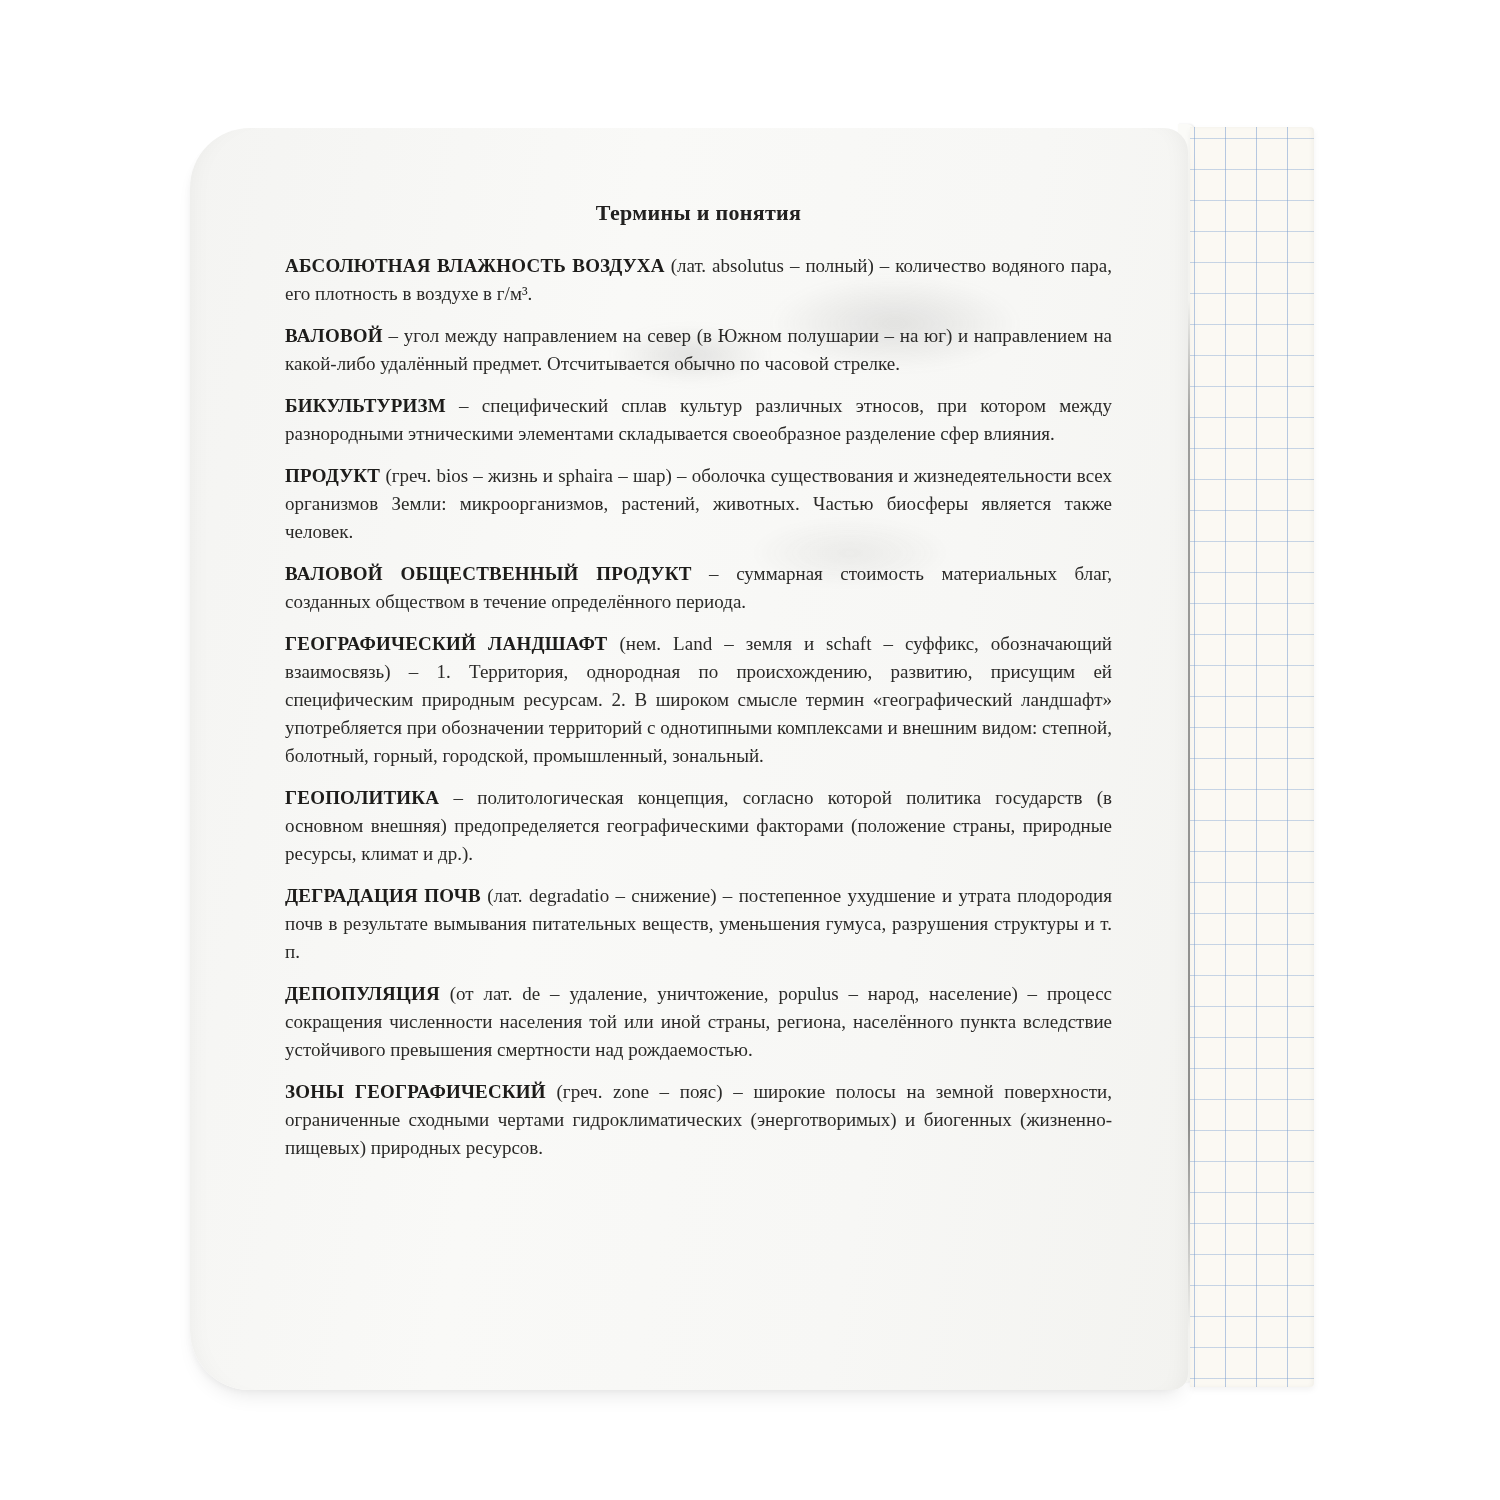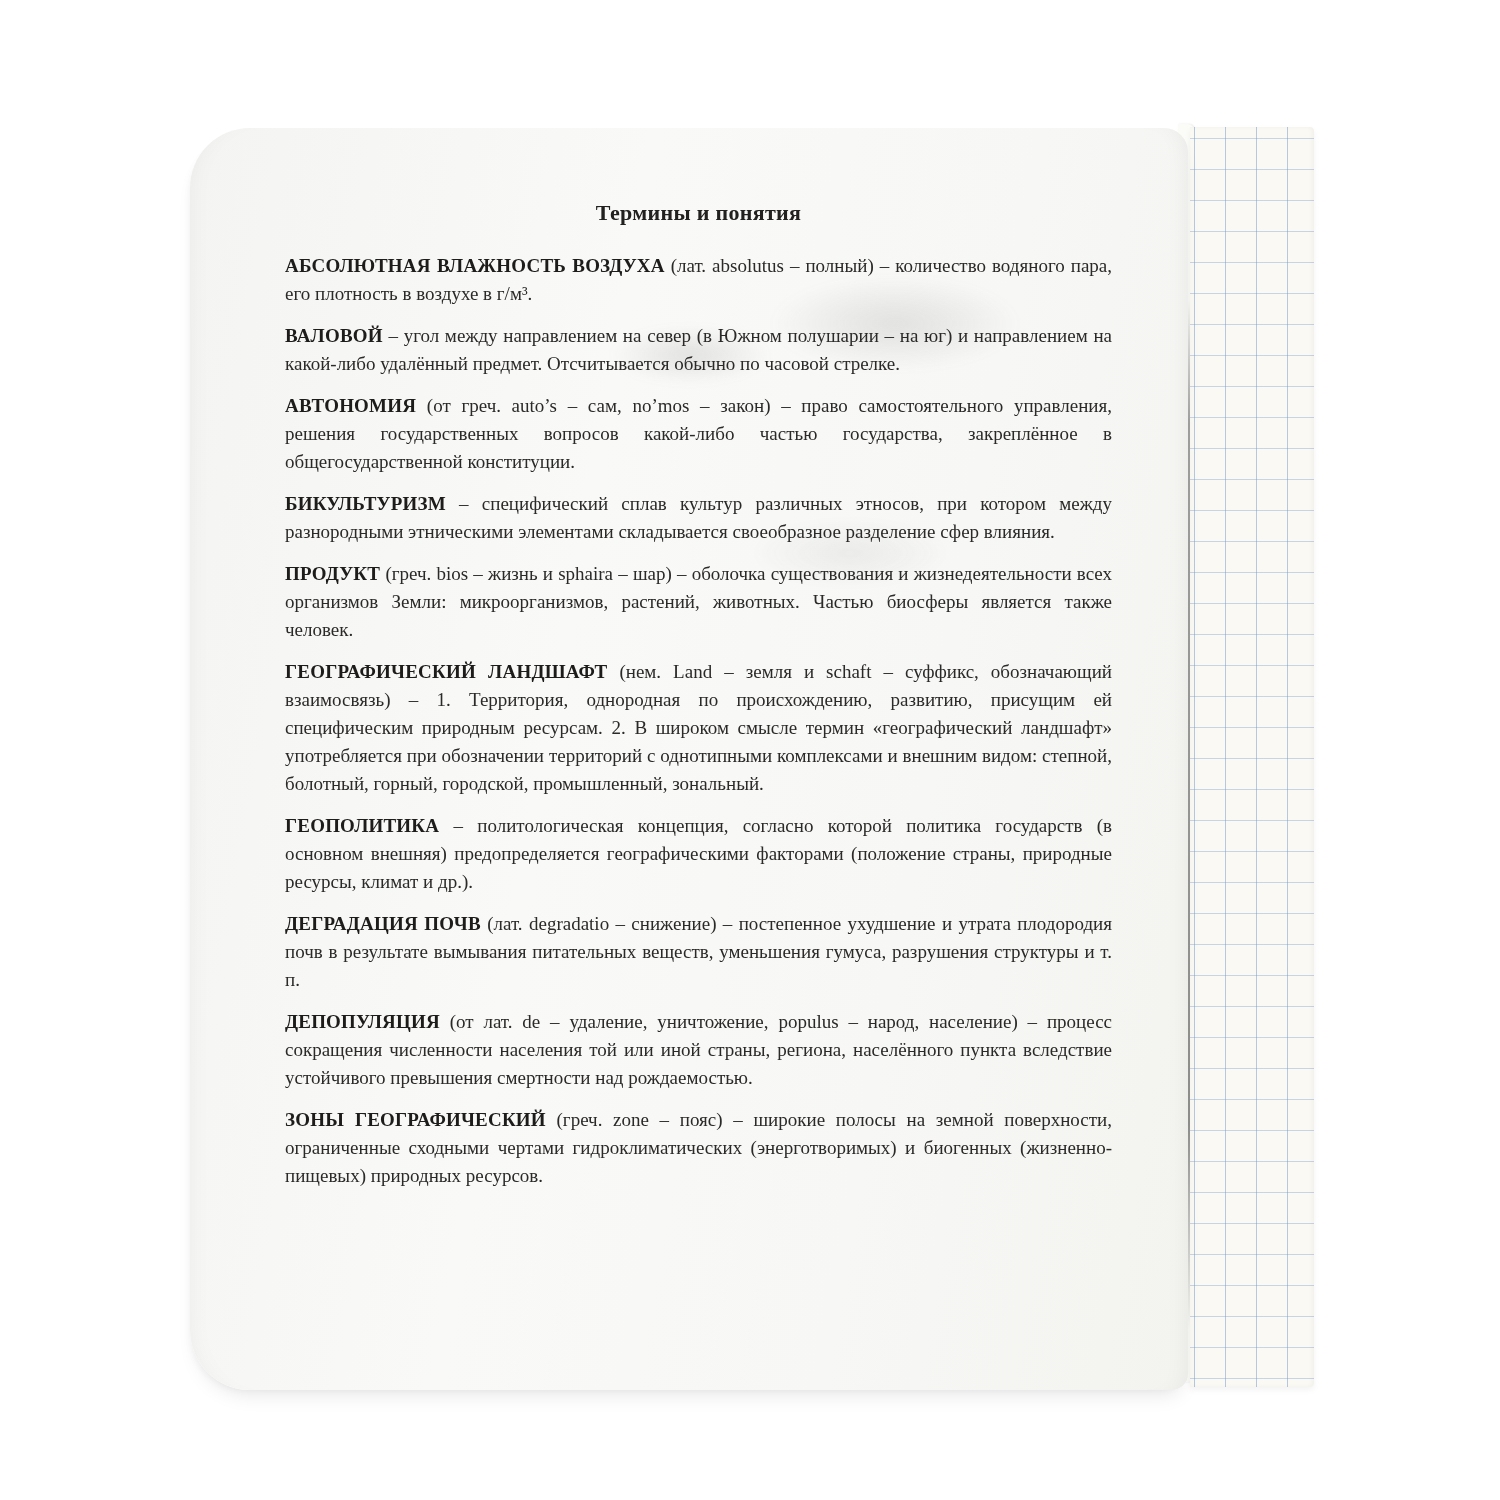--- a/index.html
+++ b/index.html
@@ -138,26 +138,26 @@
     <div class="smudge s2"></div>
     <div class="smudge s3"></div>
 
     <h1 class="title">Термины и понятия</h1>
 
     <div class="entries">
       <p class="entry"><b class="term">АБСОЛЮТНАЯ ВЛАЖНОСТЬ ВОЗДУХА</b> <span class="def">(лат. absolutus – полный) – количество водяного пара, его плотность в воздухе в г/м³.</span></p>
 
       <p class="entry"><b class="term">ВАЛОВОЙ</b> <span class="def">– угол между направлением на север (в Южном полушарии – на юг) и направлением на какой-либо удалённый предмет. Отсчитывается обычно по часовой стрелке.</span></p>
 
-      <p class="entry"><b class="term">АВТОНОМИЯ</b> <span class="def">(от греч. auto’s – сам, no’mos – закон) – право самостоятельного управления, решения государственных вопросов какой-либо частью государства, закреплённое в общегосударственной конституции.</span></p>
 
       <p class="entry"><b class="term">БИКУЛЬТУРИЗМ</b> <span class="def">– специфический сплав культур различных этносов, при котором между разнородными этническими элементами складывается своеобразное разделение сфер влияния.</span></p>
 
       <p class="entry"><b class="term">ПРОДУКТ</b> <span class="def">(греч. bios – жизнь и sphaira – шар) – оболочка существования и жизнедеятельности всех организмов Земли: микроорганизмов, растений, животных. Частью биосферы является также человек.</span></p>
 
+      <p class="entry"><b class="term">ВАЛОВОЙ ОБЩЕСТВЕННЫЙ ПРОДУКТ</b> <span class="def">– суммарная стоимость материальных благ, созданных обществом в течение определённого периода.</span></p>
 
       <p class="entry"><b class="term">ГЕОГРАФИЧЕСКИЙ ЛАНДШАФТ</b> <span class="def">(нем. Land – земля и schaft – суффикс, обозначающий взаимосвязь) – 1. Территория, однородная по происхождению, развитию, присущим ей специфическим природным ресурсам. 2. В широком смысле термин «географический ландшафт» употребляется при обозначении территорий с однотипными комплексами и внешним видом: степной, болотный, горный, городской, промышленный, зональный.</span></p>
 
       <p class="entry"><b class="term">ГЕОПОЛИТИКА</b> <span class="def">– политологическая концепция, согласно которой политика государств (в основном внешняя) предопределяется географическими факторами (положение страны, природные ресурсы, климат и др.).</span></p>
 
       <p class="entry"><b class="term">ДЕГРАДАЦИЯ ПОЧВ</b> <span class="def">(лат. degradatio – снижение) – постепенное ухудшение и утрата плодородия почв в результате вымывания питательных веществ, уменьшения гумуса, разрушения структуры и т. п.</span></p>
 
       <p class="entry"><b class="term">ДЕПОПУЛЯЦИЯ</b> <span class="def">(от лат. de – удаление, уничтожение, populus – народ, население) – процесс сокращения численности населения той или иной страны, региона, населённого пункта вследствие устойчивого превышения смертности над рождаемостью.</span></p>
 
       <p class="entry"><b class="term">ЗОНЫ ГЕОГРАФИЧЕСКИЙ</b> <span class="def">(греч. zone – пояс) – широкие полосы на земной поверхности, ограниченные сходными чертами гидроклиматических (энерготворимых) и биогенных (жизненно-пищевых) природных ресурсов.</span></p>

